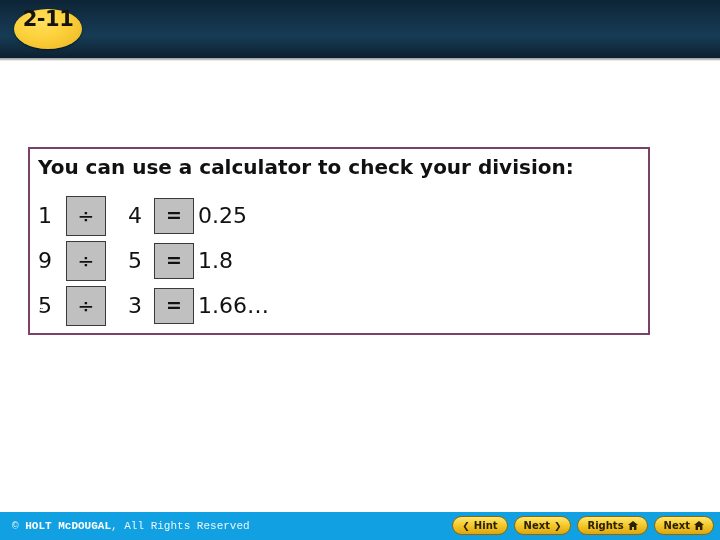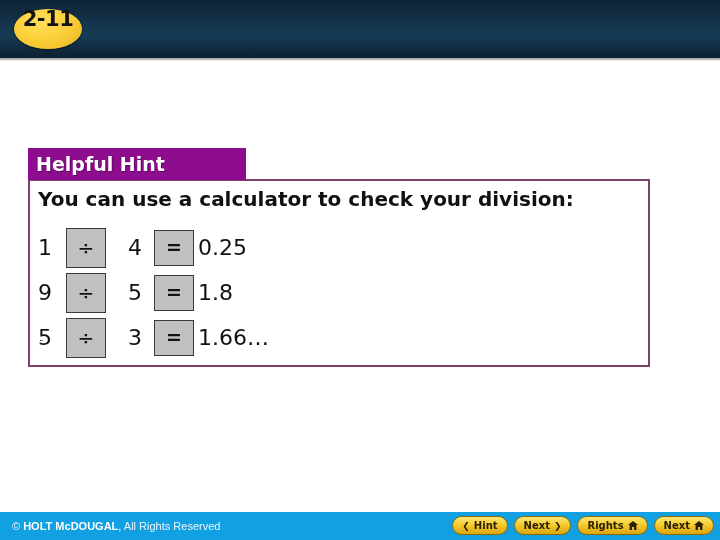--- a/index.html
+++ b/index.html
@@ -184,21 +184,21 @@
     left: 0;
     top: 512px;
     width: 720px;
     height: 28px;
     background: #11a0e2;
   }
   .copyright {
     position: absolute;
     left: 12px;
     top: 8px;
-    font-family: Liberation Sans, sans-serif;
+    font-family: Liberation Mono, monospace;
     font-size: 11px;
     color: #eaf6fd;
     white-space: nowrap;
   }
   .copyright b { color: #ffffff; }
   .nav-buttons {
     position: absolute;
     right: 6px;
     top: 4px;
     display: flex;
@@ -231,23 +231,20 @@
   <div class="header-inner">
     <div class="lesson-badge">
       <span>2-11</span>
     </div>
   </div>
 </div>
 <div class="header-rule"></div>
 
 <div class="hint-wrap">
 
-  <div class="hint-title">
-    <span>Helpful Hint</span>
-  </div>
 
   <div class="hint-body">
 
     <div class="hint-text">You can use a calculator to check your division:</div>
 
     <div class="calc-rows">
 
       <div class="calc-row">
         <div class="calc-num">1</div>
         <div class="key">÷</div>

